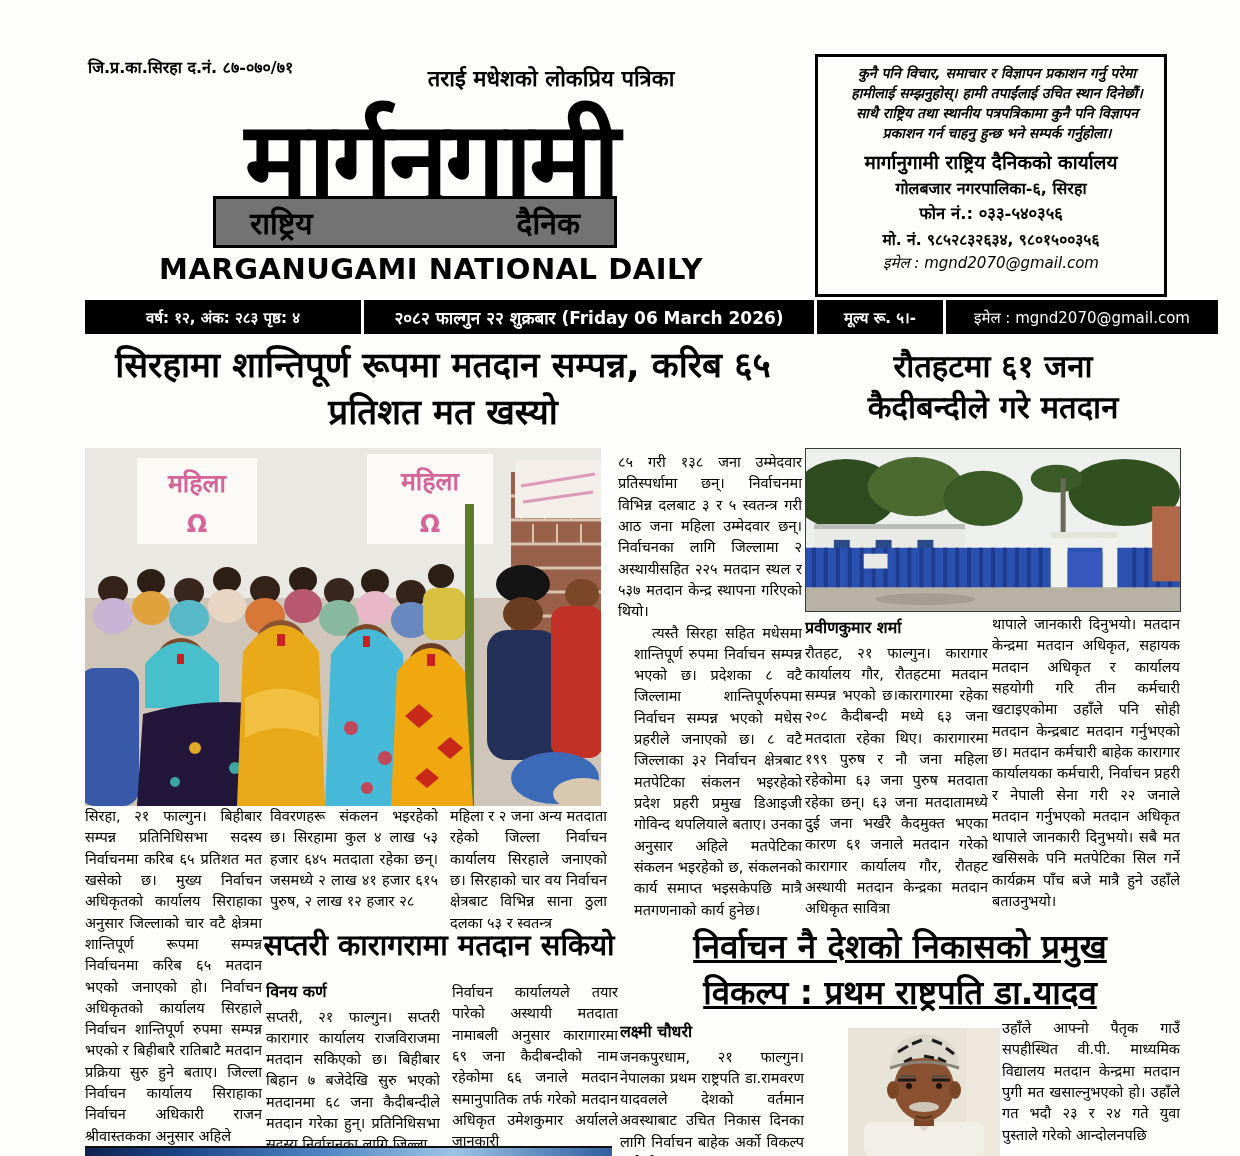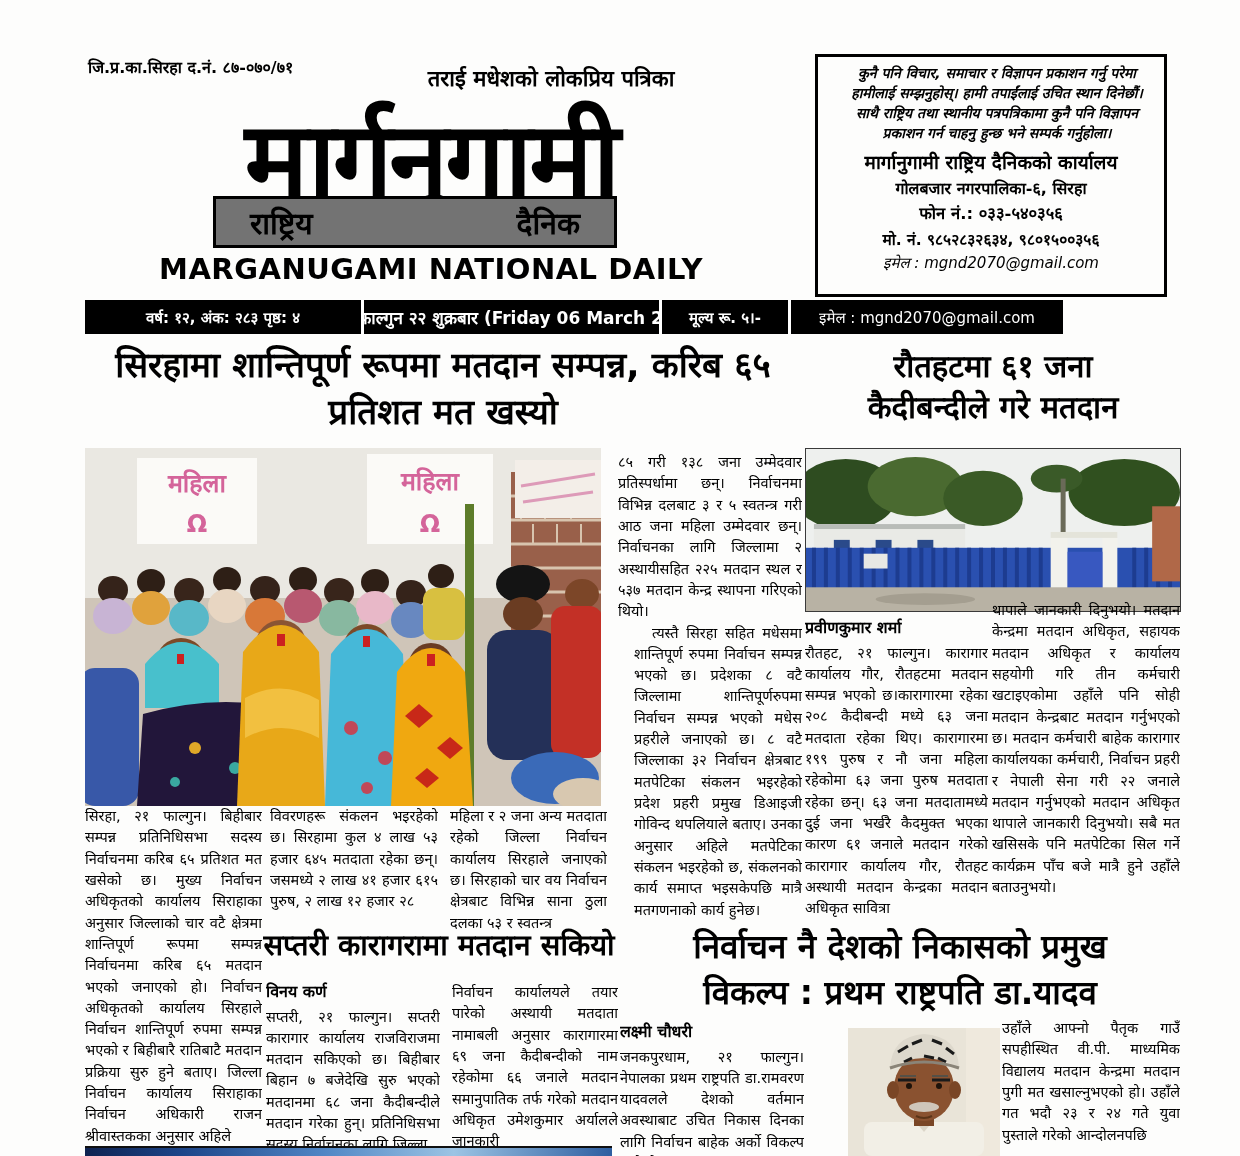--- a/index.html
+++ b/index.html
@@ -17,45 +17,45 @@
   .mh-english{position:absolute;left:0;top:168px;width:100%;font-size:29px;font-weight:800;letter-spacing:.5px;}
   .contact{left:815px;top:54px;width:352px;height:243px;border:3px solid #000;box-sizing:border-box;
       padding:7px 9px;text-align:center;}
   .c-notice{font-size:14px;font-weight:bold;font-style:italic;line-height:1.42;margin-left:12px;}
   .c-office{font-size:19px;font-weight:bold;margin-top:5px;}
   .c-addr{font-size:16px;font-weight:bold;margin-top:2px;}
   .c-phone{font-size:16.5px;font-weight:bold;margin-top:2px;}
   .c-mobile{font-size:15.5px;font-weight:bold;margin-top:4px;}
   .c-email{font-size:15px;font-style:italic;margin-top:2px;}
   
-  .dateline{left:85px;top:300px;width:978px;height:34px;display:flex;gap:3px;background:#fff;border-radius:7px;}
+  .dateline{left:85px;top:300px;width:1133px;height:34px;display:flex;gap:3px;background:#fff;border-radius:7px;}
   .dl-seg{background:#000;color:#fff;display:flex;align-items:center;justify-content:center;
       font-size:15px;font-weight:bold;padding:0 12px;white-space:nowrap;overflow:hidden;}
   .dl-issue{width:252px;}
   .dl-date{flex:1;font-size:17px;}
   .dl-price{width:102px;}
   .dl-email{width:248px;font-weight:normal;}
   
   .headline{font-weight:bold;text-align:center;line-height:1.33;}
   .lead-headline{left:85px;top:342px;width:716px;font-size:35px;}
   .raut-headline{left:805px;top:346px;width:376px;font-size:31px;}
   .saptari-headline{left:256px;top:928px;width:366px;font-size:29px;line-height:1.2;}
-  .yadav-headline{left:618px;top:924px;width:564px;font-size:33px;line-height:1.4;}
+  .yadav-headline{left:618px;top:924px;width:564px;font-size:33px;line-height:1.4;text-decoration:underline;}
   
   .bt{font-size:14.5px;line-height:1.47;text-align:justify;overflow:hidden;}
   .bt p{margin:0;}
   .bt p+p{text-indent:18px;margin-left:16px;}
   .byline{font-weight:bold;font-size:16px;margin-bottom:3px;text-align:left;}
   .cont{font-weight:bold;text-align:right;}
   .lead-col1{left:85px;top:806px;width:177px;height:340px;}
   .lead-col2{left:270px;top:806px;width:168px;height:124px;}
   .lead-col3{left:450px;top:806px;width:157px;height:124px;}
   .lead-col4{left:618px;top:452px;width:184px;height:478px;}
   .raut-col1{left:805px;top:616px;width:183px;height:314px;}
-  .raut-col2{left:992px;top:600px;width:188px;height:316px;}
+  .raut-col2{left:992px;top:614px;width:188px;height:316px;}
   .sap-col1{left:266px;top:980px;width:174px;height:172px;}
   .sap-col2{left:452px;top:982px;width:166px;height:172px;}
   .yad-col1{left:620px;top:1020px;width:184px;height:136px;}
   .yad-col2{left:1002px;top:1018px;width:178px;height:138px;}
   
   .photo-crowd{left:85px;top:448px;width:516px;height:358px;}
   .photo-prison{left:805px;top:448px;width:376px;height:164px;border:1px solid #3a3a3a;box-sizing:border-box;}
   .photo-portrait{left:848px;top:1028px;width:152px;height:128px;}
   .photo-strip{left:85px;top:1146px;width:527px;height:10px;border-top:2px solid #101010;
       background:linear-gradient(90deg,#0e2250 0%,#1c4488 18%,#4f85c4 45%,#9cc4e4 70%,#2e5ea0 100%);}

